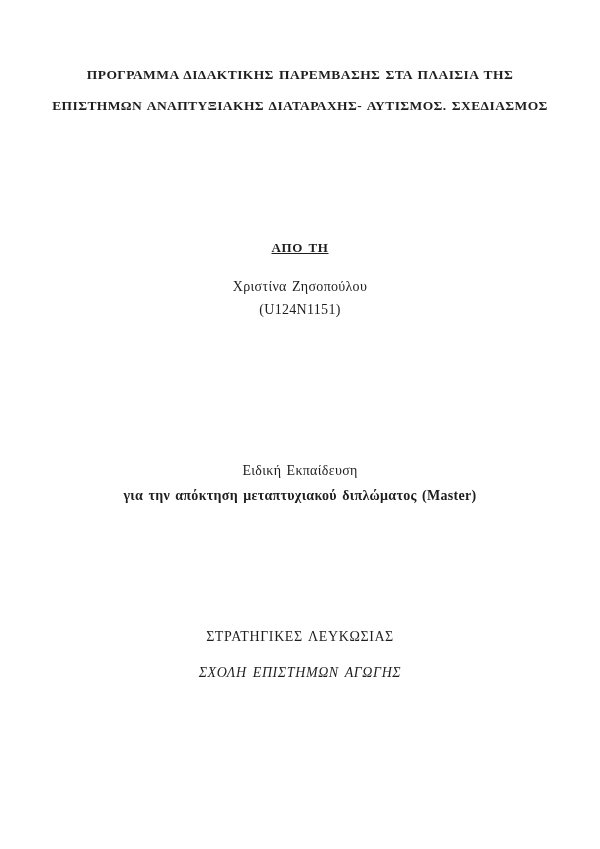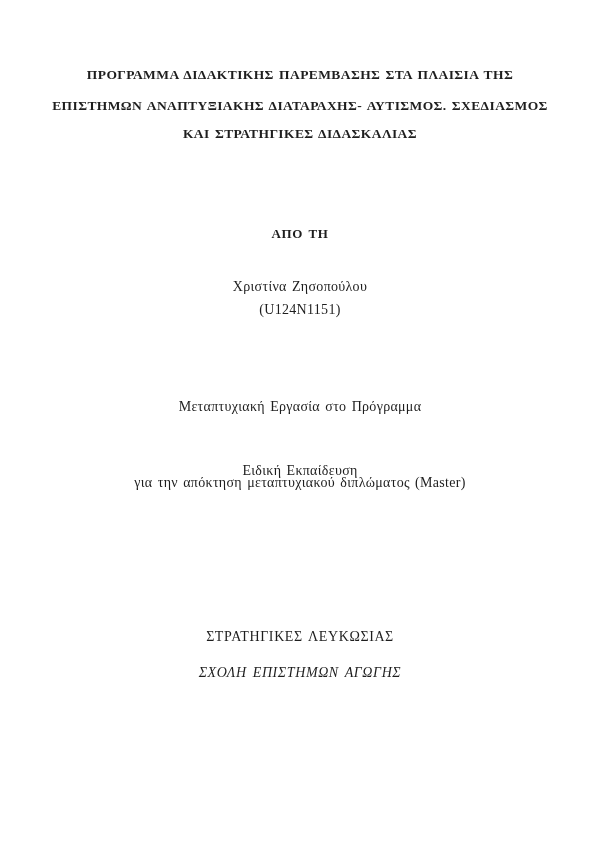--- a/index.html
+++ b/index.html
@@ -50,33 +50,31 @@
 </style>
 </head>
 <body>
 
 <div class="page">
 
   <div class="line title-line" style="top: 67px;">ΠΡΟΓΡΑΜΜΑ ΔΙΔΑΚΤΙΚΗΣ ΠΑΡΕΜΒΑΣΗΣ ΣΤΑ ΠΛΑΙΣΙΑ ΤΗΣ</div>
 
   <div class="line title-line" style="top: 98px;">ΕΠΙΣΤΗΜΩΝ ΑΝΑΠΤΥΞΙΑΚΗΣ ΔΙΑΤΑΡΑΧΗΣ- ΑΥΤΙΣΜΟΣ. ΣΧΕΔΙΑΣΜΟΣ</div>
 
-  <div class="line title-line" style="top: 126px;">ΚΑΙ ΣΤΡΑΤΗΓΙΚΕΣ ΔΙΔΑΣΚΑΛΙΑΣ</div>
 
-  <div class="line byline-label" style="top: 227px;">ΑΠΟ ΤΗ</div>
+  <div class="line byline-label" style="top: 241px; text-decoration: underline;">ΑΠΟ ΤΗ</div>
 
   <div class="line body-line" style="top: 279px;">Χριστίνα Ζησοπούλου</div>
 
   <div class="line body-line" style="top: 302px; text-align: center;">(U124N1151)</div>
 
-  <div class="line body-line" style="top: 399px;">Μεταπτυχιακή Εργασία στο Πρόγραμμα</div>
 
   <div class="line body-line" style="top: 437px; margin-top: 26px;">Ειδική Εκπαίδευση</div>
 
-  <div class="line body-line" style="top: 475px;">για την απόκτηση μεταπτυχιακού διπλώματος (Master)</div>
+  <div class="line body-line" style="top: 488px; font-weight: bold;">για την απόκτηση μεταπτυχιακού διπλώματος (Master)</div>
 
   <div class="line caps-line" style="top: 629px;">ΣΤΡΑΤΗΓΙΚΕΣ ΛΕΥΚΩΣΙΑΣ</div>
 
   <div class="line caps-line" style="top: 665px; font-style: italic;">ΣΧΟΛΗ ΕΠΙΣΤΗΜΩΝ ΑΓΩΓΗΣ</div>
 
   <div class="line body-line" style="top: 743px; margin-top: 44px;">Μάιος, 2014</div>
 
 </div>
 
 </body></html>

